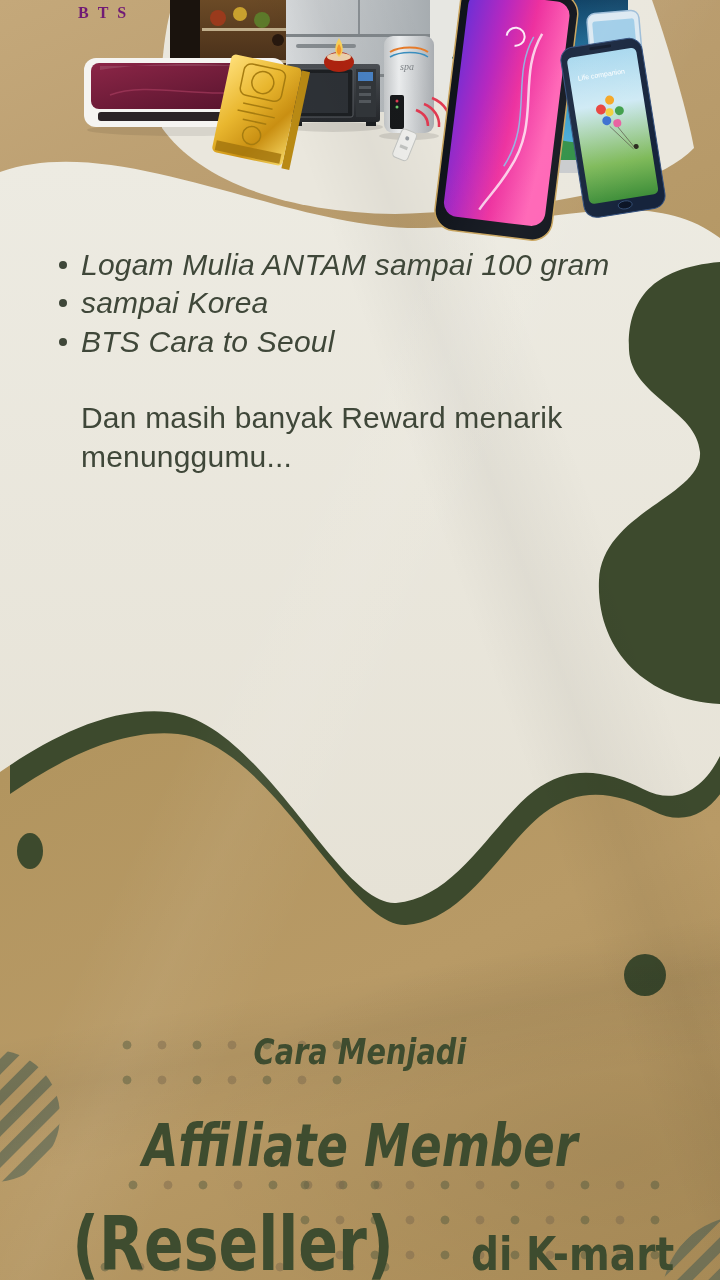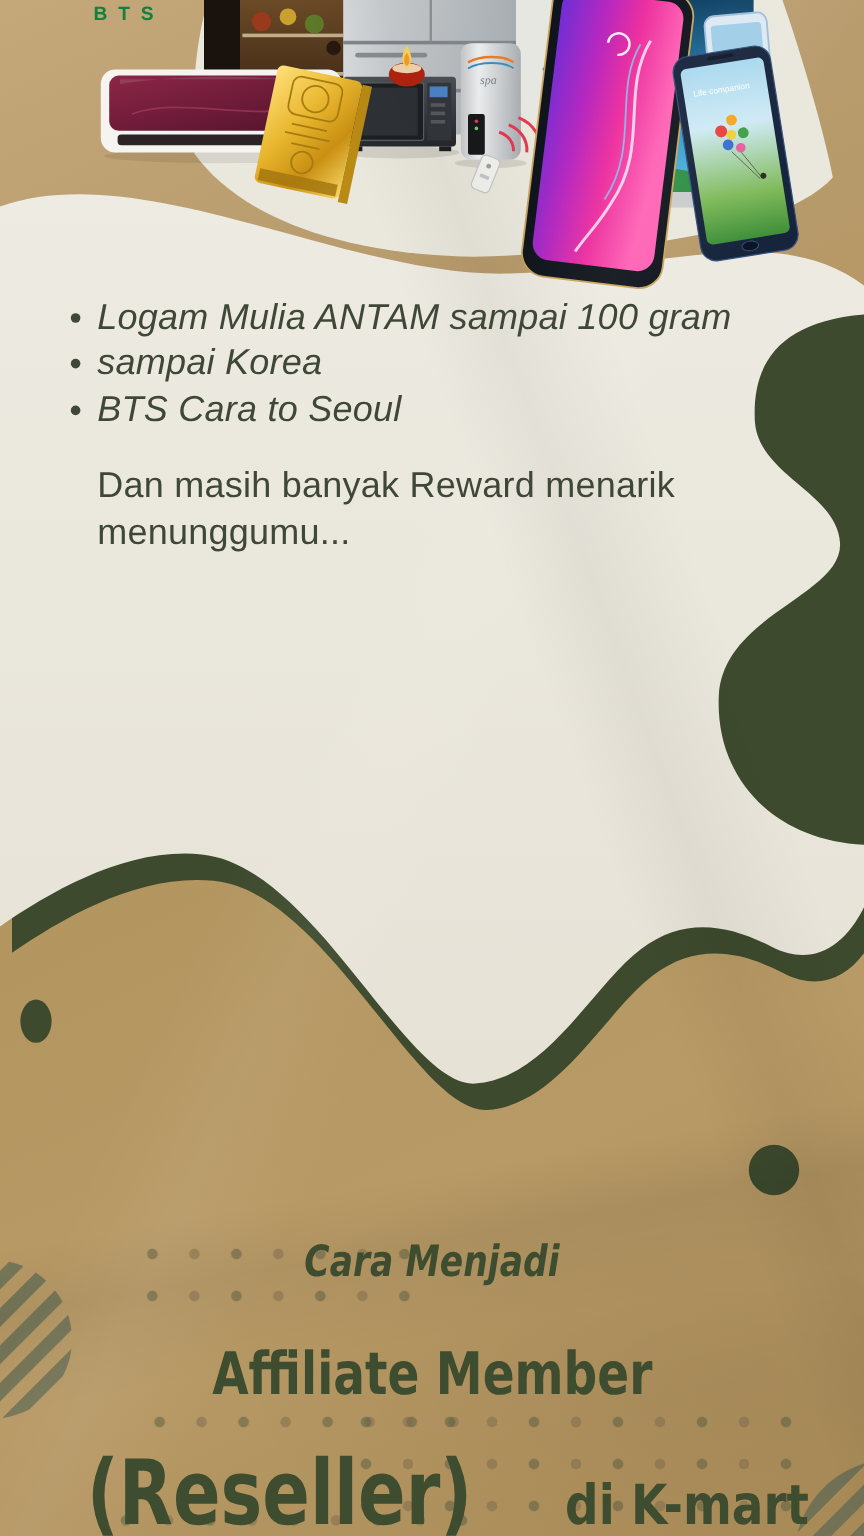--- a/index.html
+++ b/index.html
@@ -15,55 +15,55 @@
     inset:0;pointer-events:none;
     background:
       linear-gradient(115deg,transparent 40%,rgba(255,255,255,.05) 47%,transparent 55%),
       linear-gradient(70deg,transparent 60%,rgba(0,0,0,.045) 66%,transparent 74%),
       linear-gradient(170deg,transparent 74%,rgba(0,0,0,.05) 78%,transparent 84%),
       radial-gradient(ellipse 600px 300px at 85% 90%,rgba(0,0,0,.06),transparent 70%);
   }
   
   #bts-label{
     left:78px;top:4px;font-size:16px;font-weight:700;letter-spacing:9px;
-    color:#15803d;font-family:Liberation Sans, sans-serif;
+    color:#701a75;font-family:Liberation Serif, serif;
   }
   
   #rewards-list{
     left:57px;top:246px;width:600px;color:#3f4739;
     font-size:30px;line-height:38.4px;letter-spacing:.2px;
   }
   .reward-item{position:relative;padding-left:24px;font-style:italic;}
   .bullet-dot{
     position:absolute;left:2px;top:15px;width:8px;height:8px;border-radius:50%;
     background:#3f4739;
   }
   .reward-line{display:block;white-space:nowrap;}
-  #rewards-note{margin-top:25px;padding-left:24px;}
+  #rewards-note{margin-top:38px;padding-left:24px;}
   
   .dots{
     position:absolute;pointer-events:none;
     background-image:
       radial-gradient(circle at 5px 5px, rgba(86,92,64,.5) 4px, transparent 4.8px),
       radial-gradient(circle at 5px 5px, rgba(126,107,78,.52) 4px, transparent 4.8px);
     background-size:70px 35px,70px 35px;
     background-position:0 0,35px 0;
   }
   #dots-a{left:122px;top:1040px;width:235px;height:55px;}
   #dots-b{left:128px;top:1180px;width:265px;height:18px;}
   #dots-c{left:300px;top:1180px;width:368px;height:100px;}
   #dots-d{left:100px;top:1262px;width:300px;height:18px;}
   
   #footer-title{
     left:0;right:0;top:1022px;text-align:center;color:#3e4c2f;
     font-family:"DejaVu Sans",sans-serif;font-weight:700;
   }
   .squish{display:inline-block;transform:scaleX(.8);transform-origin:50% 50%;white-space:nowrap;}
   #title-line1{font-size:36px;line-height:60px;margin-bottom:20px;font-style:italic;}
-  #title-line2{font-size:49px;line-height:88px;margin-bottom:10px;}
+  #title-line2{font-size:58px;line-height:88px;margin-bottom:10px;font-style:italic;}
   #title-line3{font-size:75px;line-height:88px;}
   #title-line3 .suffix{font-size:46px;}
   #title-line3 .squish{transform:scaleX(.78);}
   #title-line3 .suffix.squish{transform:scaleX(.85);}
   .l3wrap{display:inline-flex;align-items:baseline;gap:14px;}
 </style>
 </head>
 <body>
 
 <svg class="abs" width="720" height="1280" viewBox="0 0 720 1280" style="left:0;top:0;">

